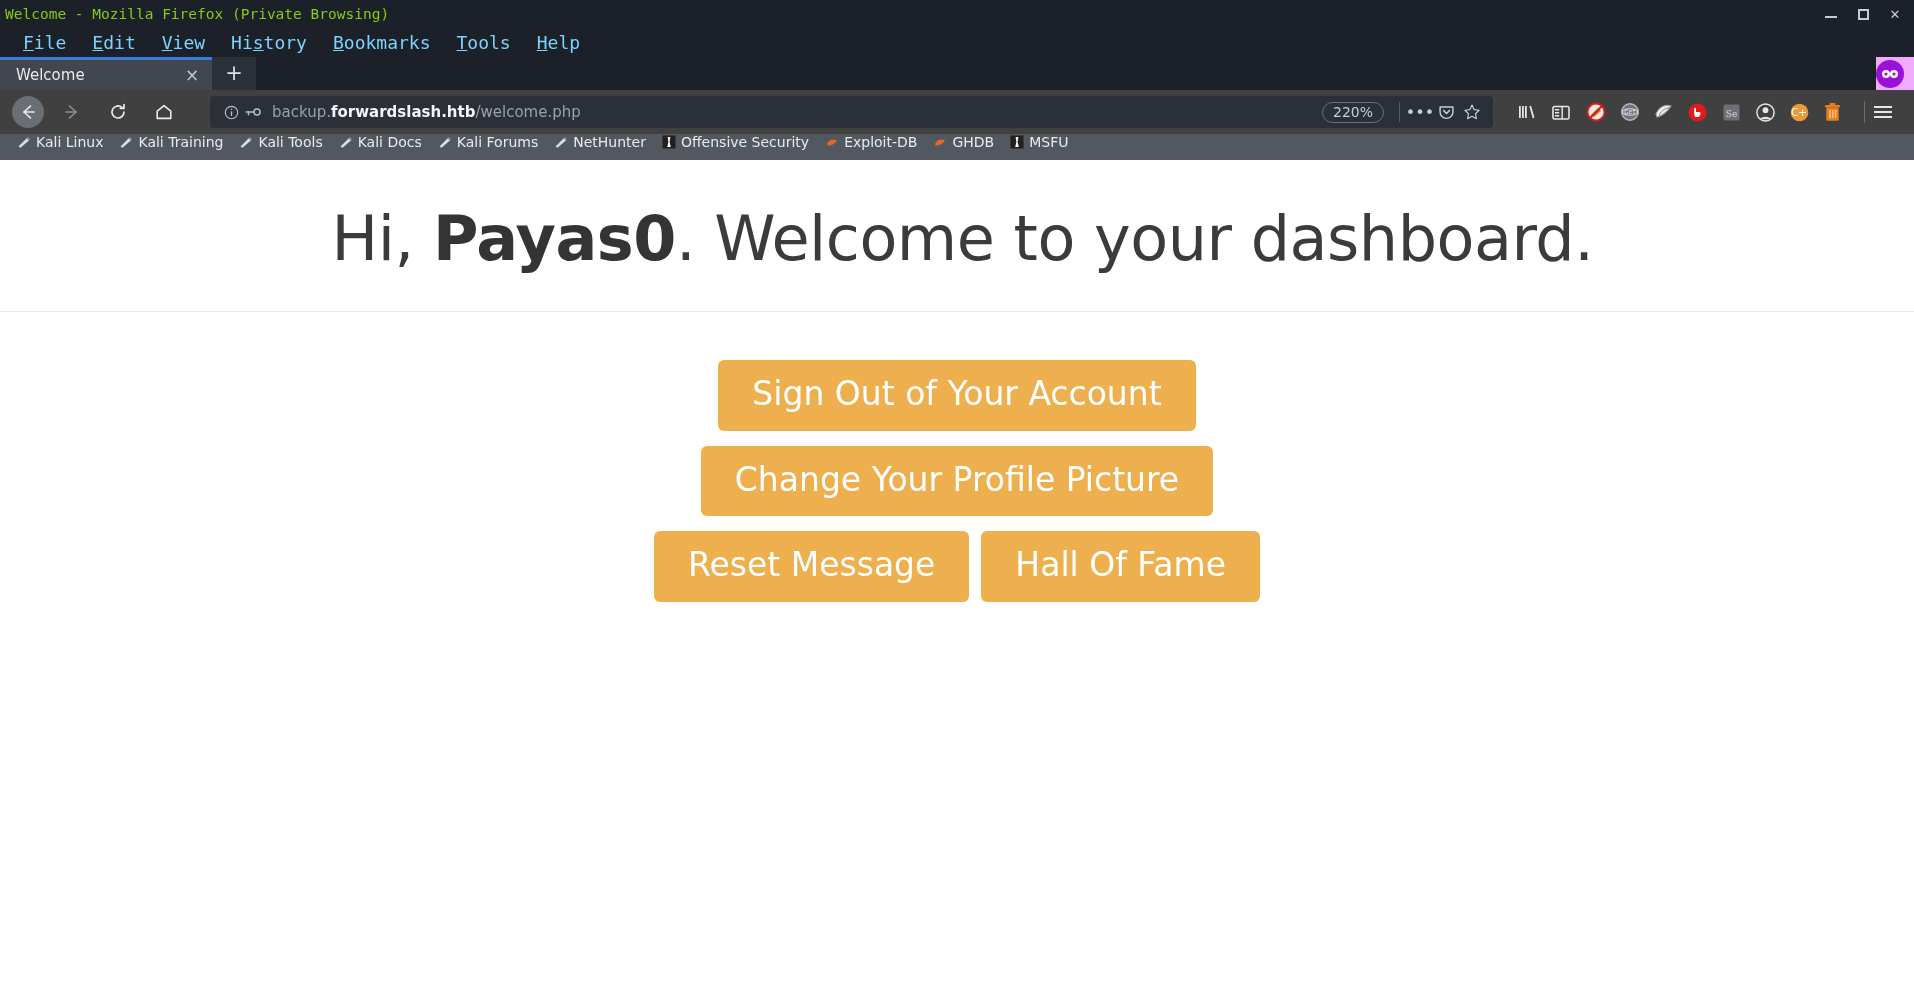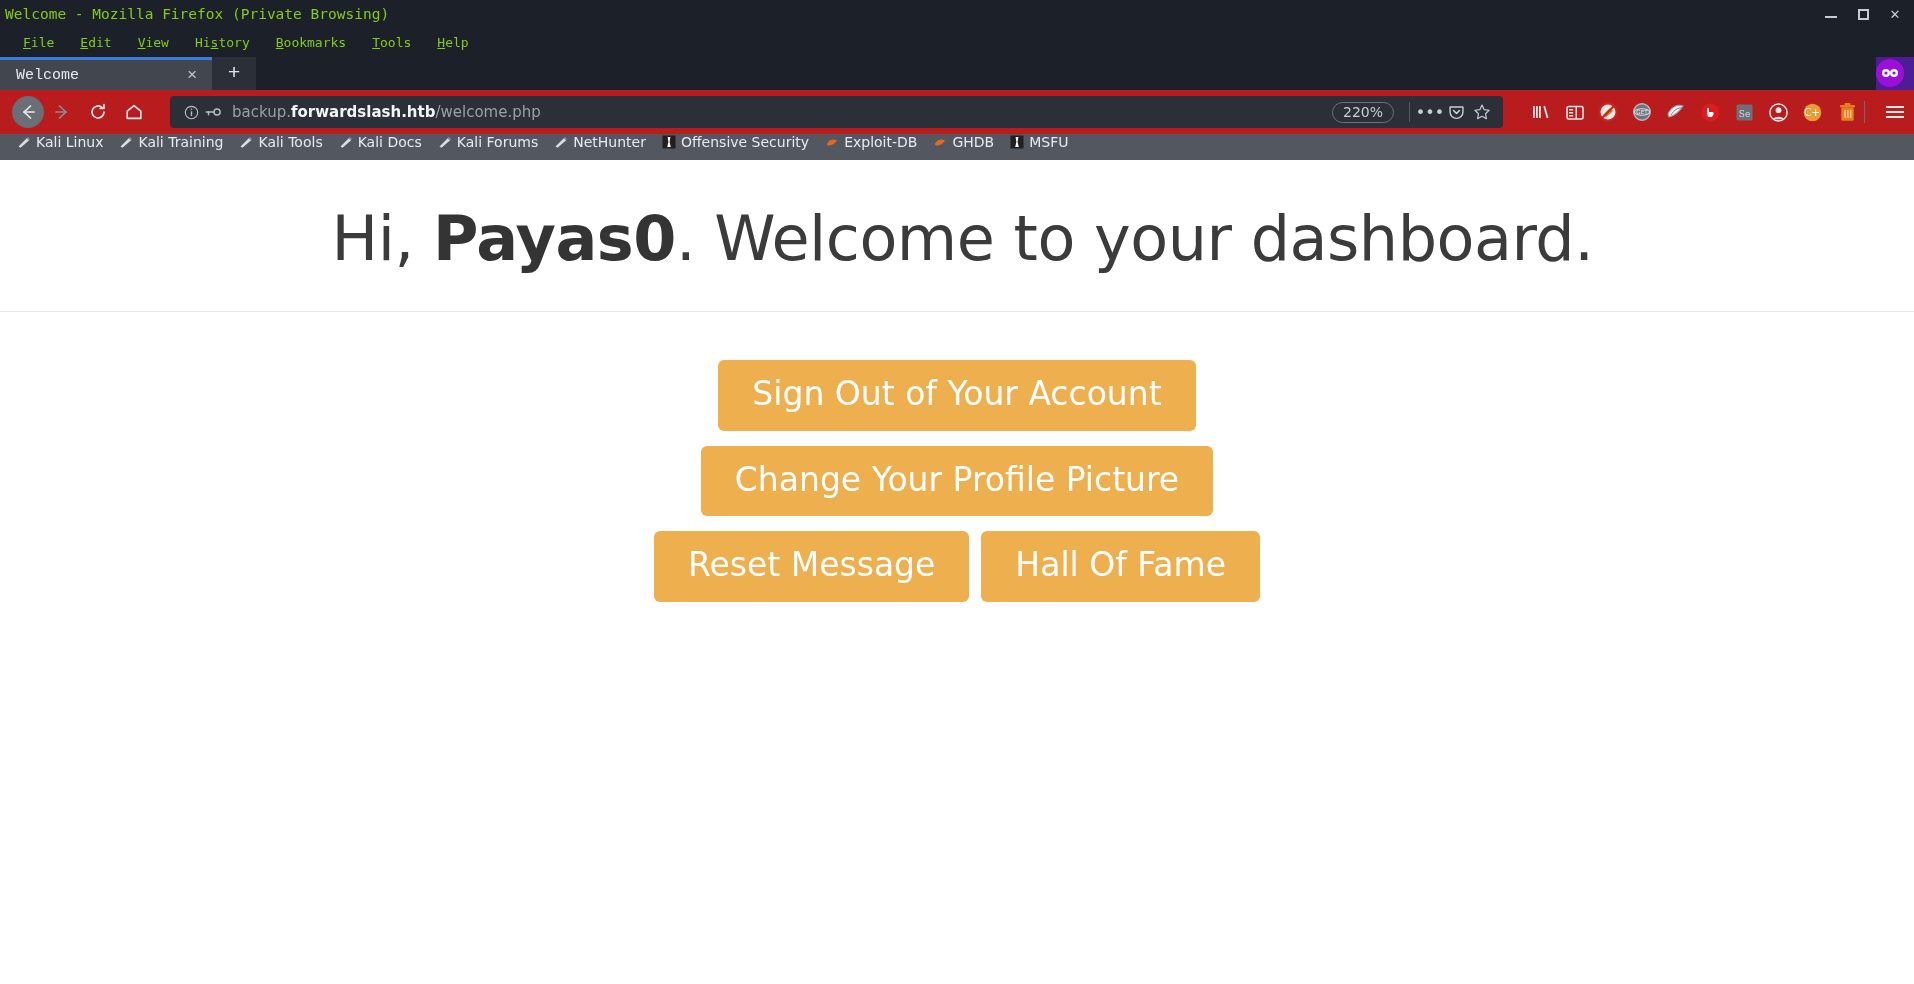--- a/index.html
+++ b/index.html
@@ -48,37 +48,36 @@
   
   .menubar {
     height: 29px;
     background: #1c2028;
     display: flex;
     align-items: center;
     padding-left: 10px;
     gap: 0px;
   }
   .menu-item {
-    color: #84cc16;
-    font-size: 13px;
+    color: #7dd3fc;
+    font-size: 18px;
     font-family: "DejaVu Sans Mono", monospace;
     padding: 2px 13px 2px 13px;
     white-space: nowrap;
     cursor: default;
   }
   .menu-item u { text-decoration: underline; }
 
   
   .tabbar {
     height: 33px;
-    background: #4c1d95;
-    display: flex;
-    align-items: center;
+    background: #f0abfc;
+    display: flex;
+    align-items: flex-end;
     position: relative;
-    font-family: Liberation Mono, monospace;
   }
   .tab {
     width: 212px;
     height: 33px;
     background: #42464f;
     border-top: 3px solid #3c7bd9;
     display: flex;
     align-items: center;
     padding: 0 10px 0 16px;
     position: relative;
@@ -115,25 +114,25 @@
     margin-bottom: 2px;
     color: #ffffff;
     font-size: 15px;
     font-weight: bold;
     letter-spacing: -1px;
   }
 
   
   .navbar {
     height: 44px;
-    background: #b91c1c;
+    background: #404040;
     display: flex;
     align-items: center;
     padding: 0 8px;
-    gap: 0px;
+    gap: 10px;
   }
   .nav-btn {
     width: 36px; height: 36px;
     display: flex; align-items: center; justify-content: center;
     color: #e9ebef;
     flex-shrink: 0;
   }
   .nav-btn.back {
     background: #6a6e76;
     border-radius: 50%;
@@ -186,21 +185,21 @@
     flex-shrink: 0;
   }
   .toolbar-icons {
     display: flex;
     align-items: center;
     gap: 0px;
     flex-shrink: 0;
   }
   .tb-icon {
     width: 34px; height: 34px;
-    display: flex; align-items: center; justify-content: flex-end;
+    display: flex; align-items: center; justify-content: flex-start;
     color: #e3e6ea;
     flex-shrink: 0;
   }
   .tb-sep { width: 1px; height: 22px; background: #6a6e77; margin: 0 7px; }
 
   
   .bookmarks {
     height: 26px;
     background: #53575f;
     display: flex;

